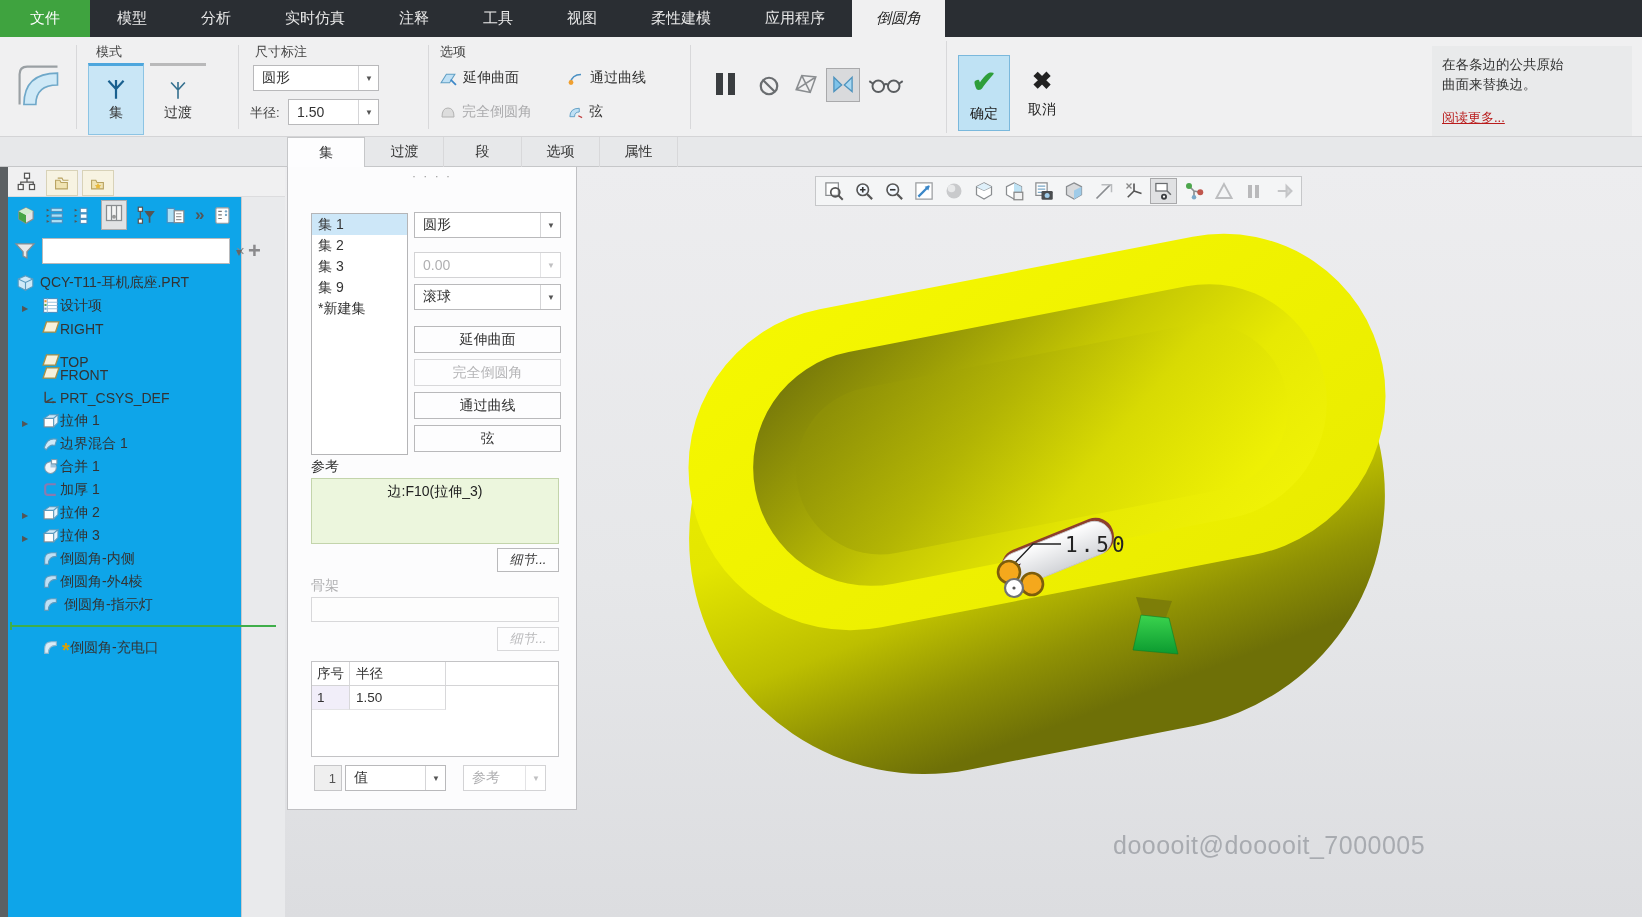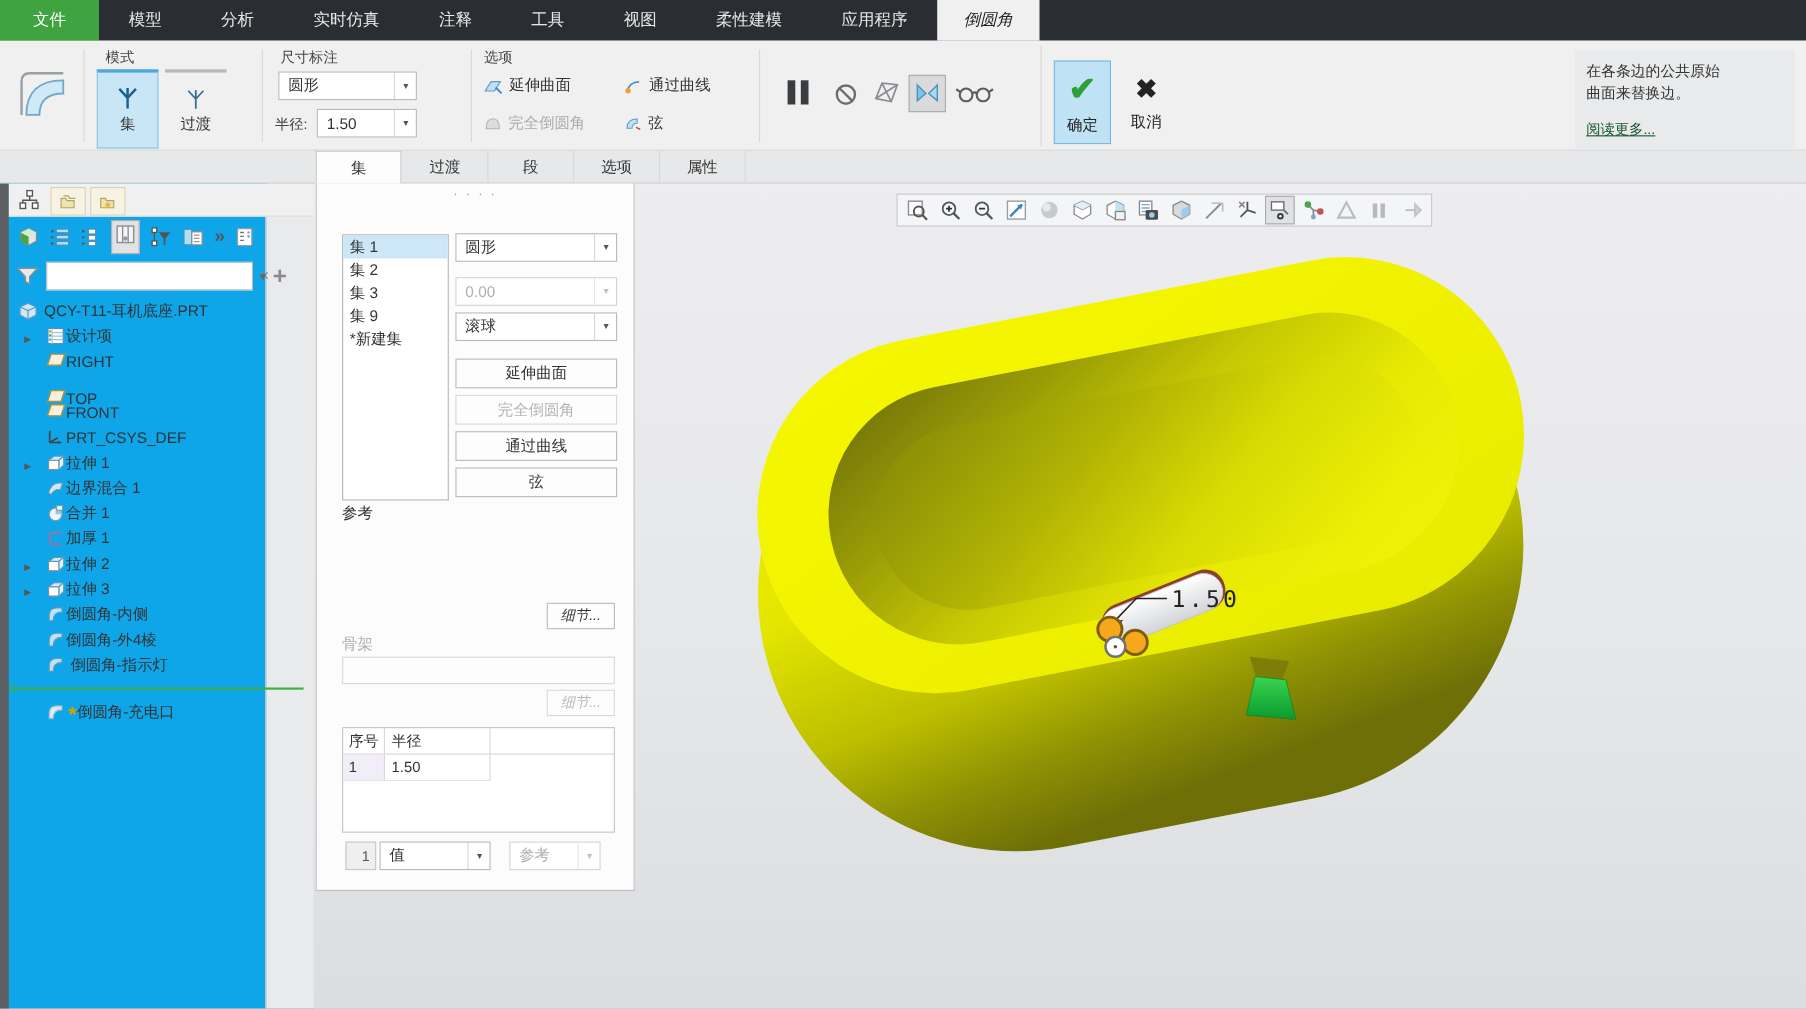--- a/index.html
+++ b/index.html
@@ -24,21 +24,21 @@
   .dd::before { content:"▼"; transform:scale(.8); }
   .opt-item { position:absolute; display:flex; align-items:center; gap:6px; font-size:14px; color:#333; cursor:pointer; }
   .opt-item.dis { color:#ababad; cursor:default; }
   .previcon { position:absolute; display:flex; align-items:center; justify-content:center; cursor:pointer; }
   .previcon.boxed { background:#d9dadc; border:1px solid #a9a9ab; }
   .confirm-btn { position:absolute; top:18px; width:52px; height:76px; display:flex; flex-direction:column; align-items:center; justify-content:center; gap:6px; font-size:14px; color:#222; cursor:pointer; }
   .confirm-btn.ok { background:#bfe2f4; border:1px solid #7ab8dc; }
   .check-glyph::before { content:"✔"; font-size:30px; color:#2e9e3a; font-weight:bold; }
   .cancel-glyph::before { content:"✖"; font-size:24px; color:#222; font-weight:bold; }
   .tip { position:absolute; left:1432px; top:9px; width:200px; height:90px; background:#e9eaeb; padding:9px 10px; font-size:13.5px; color:#333; line-height:1.45; }
-  .tip a { color:#14532d; text-decoration:underline; font-size:13px; }
+  .tip a { color:#b91c1c; text-decoration:underline; font-size:13px; }
 
   
   .tabstrip { position:absolute; left:0; top:137px; width:1642px; height:30px; background:#e7e8ea; border-bottom:1px solid #c6c7c9; }
   .ptab { position:absolute; top:0; height:30px; width:78px; display:flex; align-items:center; justify-content:center; font-size:14px; color:#333; cursor:pointer; border-right:1px solid #d8d8da; }
   .ptab.active { background:#fdfdfe; border:1px solid #c6c7c9; border-bottom:none; }
 
   
   .main { position:absolute; left:0; top:167px; width:1642px; height:750px; }
 
   
@@ -420,20 +420,21 @@
         </g>
 
         <g>
           <circle cx="724" cy="405" r="11" fill="#f5a81c" stroke="#7d5d0b" stroke-width="2.6"></circle>
           <circle cx="747" cy="417" r="11" fill="#f5a81c" stroke="#7d5d0b" stroke-width="2.6"></circle>
           <circle cx="729" cy="421" r="9" fill="#ffffff" stroke="#6f7275" stroke-width="2.2"></circle>
           <circle cx="729" cy="421" r="1.6" fill="#555"></circle>
         </g>
       </svg>
 
+      <div class="watermark">dooooit@dooooit_7000005</div>
     </div>
 
     <div class="tree-panel">
       <div class="tree-strip"></div>
       <div class="ttoolbar1">
         <div style="position:absolute; left:8px; top:5px">
           <svg width="22" height="20" viewBox="0 0 16 16">
               <rect x="6" y="1" width="4" height="4" fill="#fff" stroke="#555"></rect>
               <rect x="1" y="10" width="4" height="4" fill="#fff" stroke="#555"></rect>
               <rect x="10" y="10" width="4" height="4" fill="#fff" stroke="#555"></rect>
@@ -651,20 +652,23 @@
         <span>滚球</span>
           <span class="dd" style="margin-left:auto; width:20px; height:24px; border-left:1px solid #d5d5d7; display:flex; align-items:center; justify-content:center; font-size:10px; color:#555"></span>
       </div>
 
       <div class="dbtn" style="top:159px">延伸曲面</div>
       <div class="dbtn dis" style="top:192px">完全倒圆角</div>
       <div class="dbtn" style="top:225px">通过曲线</div>
       <div class="dbtn" style="top:258px">弦</div>
 
       <div class="dlabel" style="top:291px">参考</div>
+      <div class="refbox">
+        <span>边:F10(拉伸_3)</span>
+      </div>
       <div class="details" style="left:209px; top:381px">细节...</div>
 
       <div class="dlabel dis" style="top:410px">骨架</div>
       <div class="skelinput"></div>
       <div class="details dis" style="left:209px; top:460px">细节...</div>
 
       <div class="rtable">
         <div class="rt-header">
           <div class="rt-c1">序号</div>
           <div class="rt-c2">半径</div>

